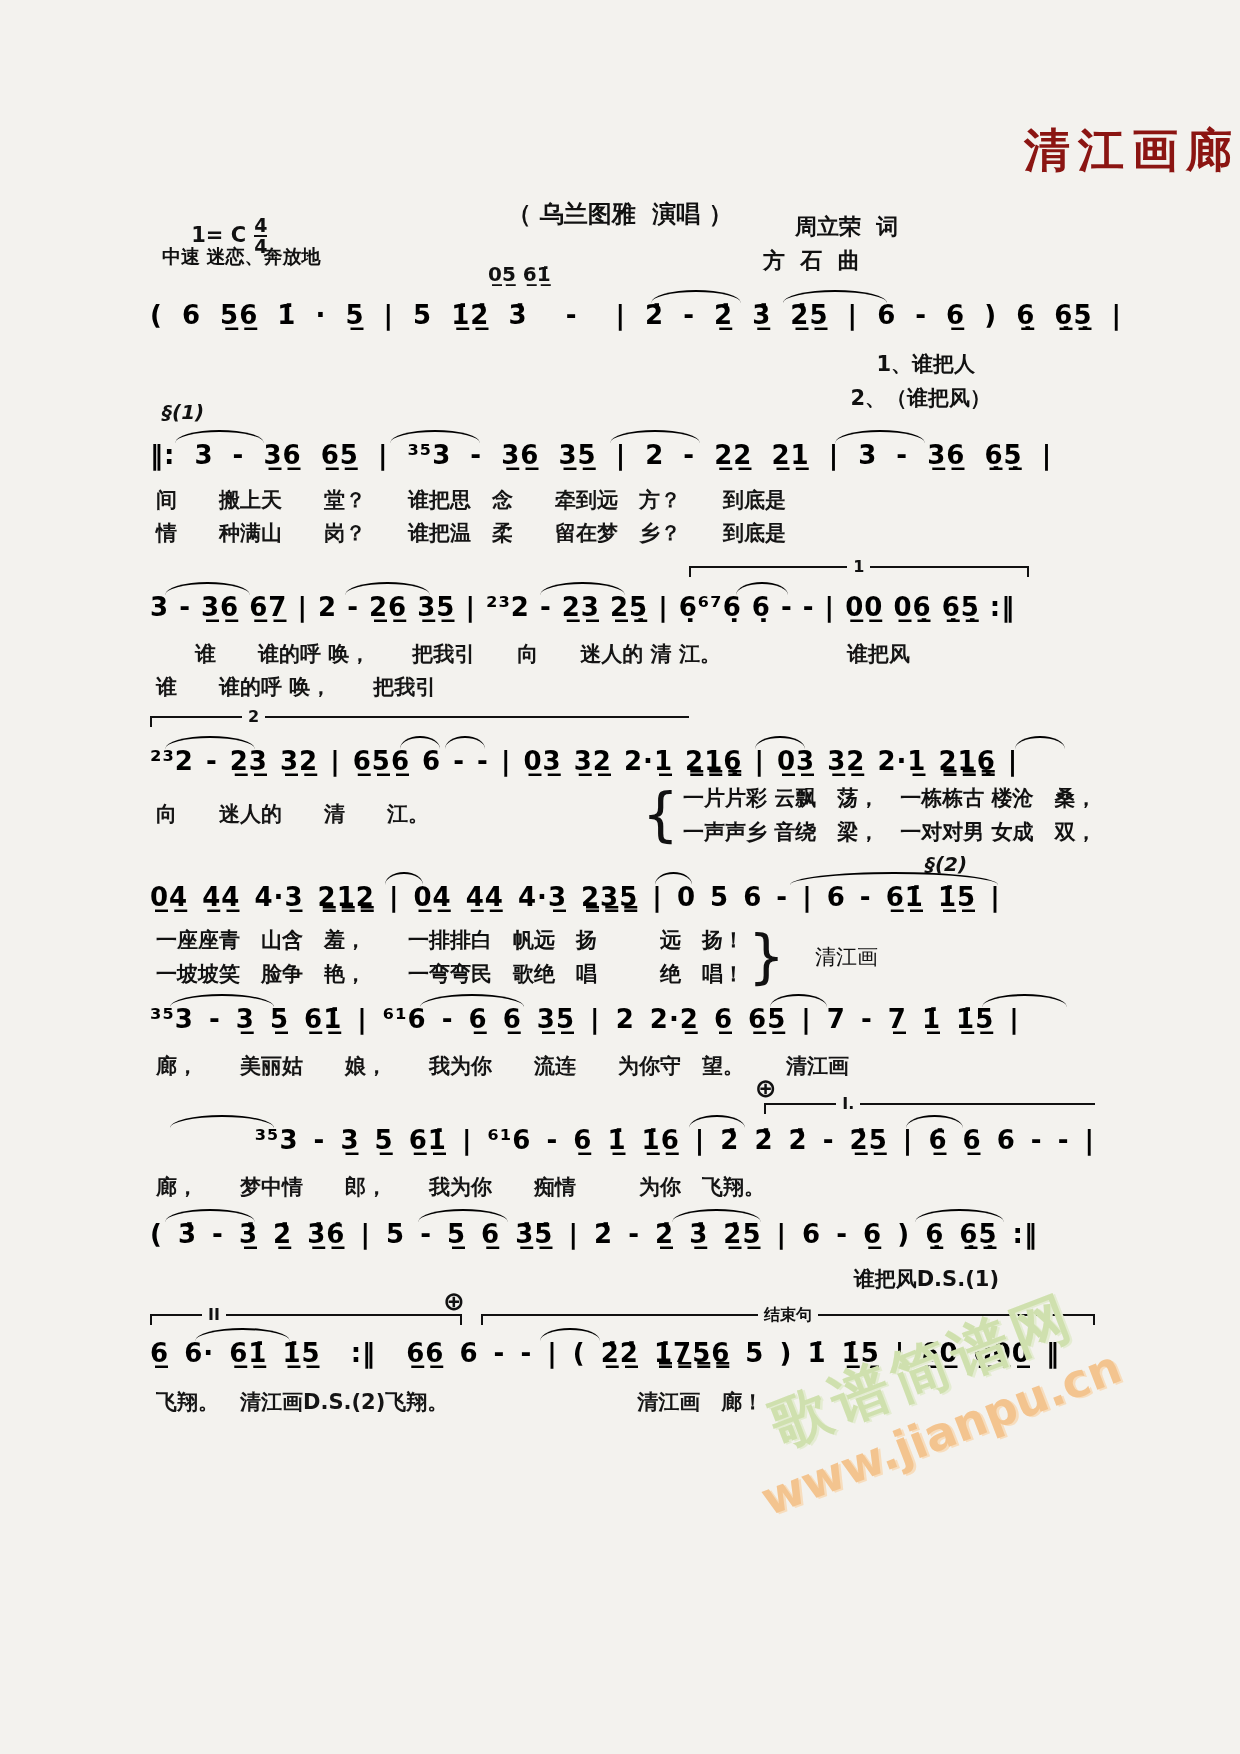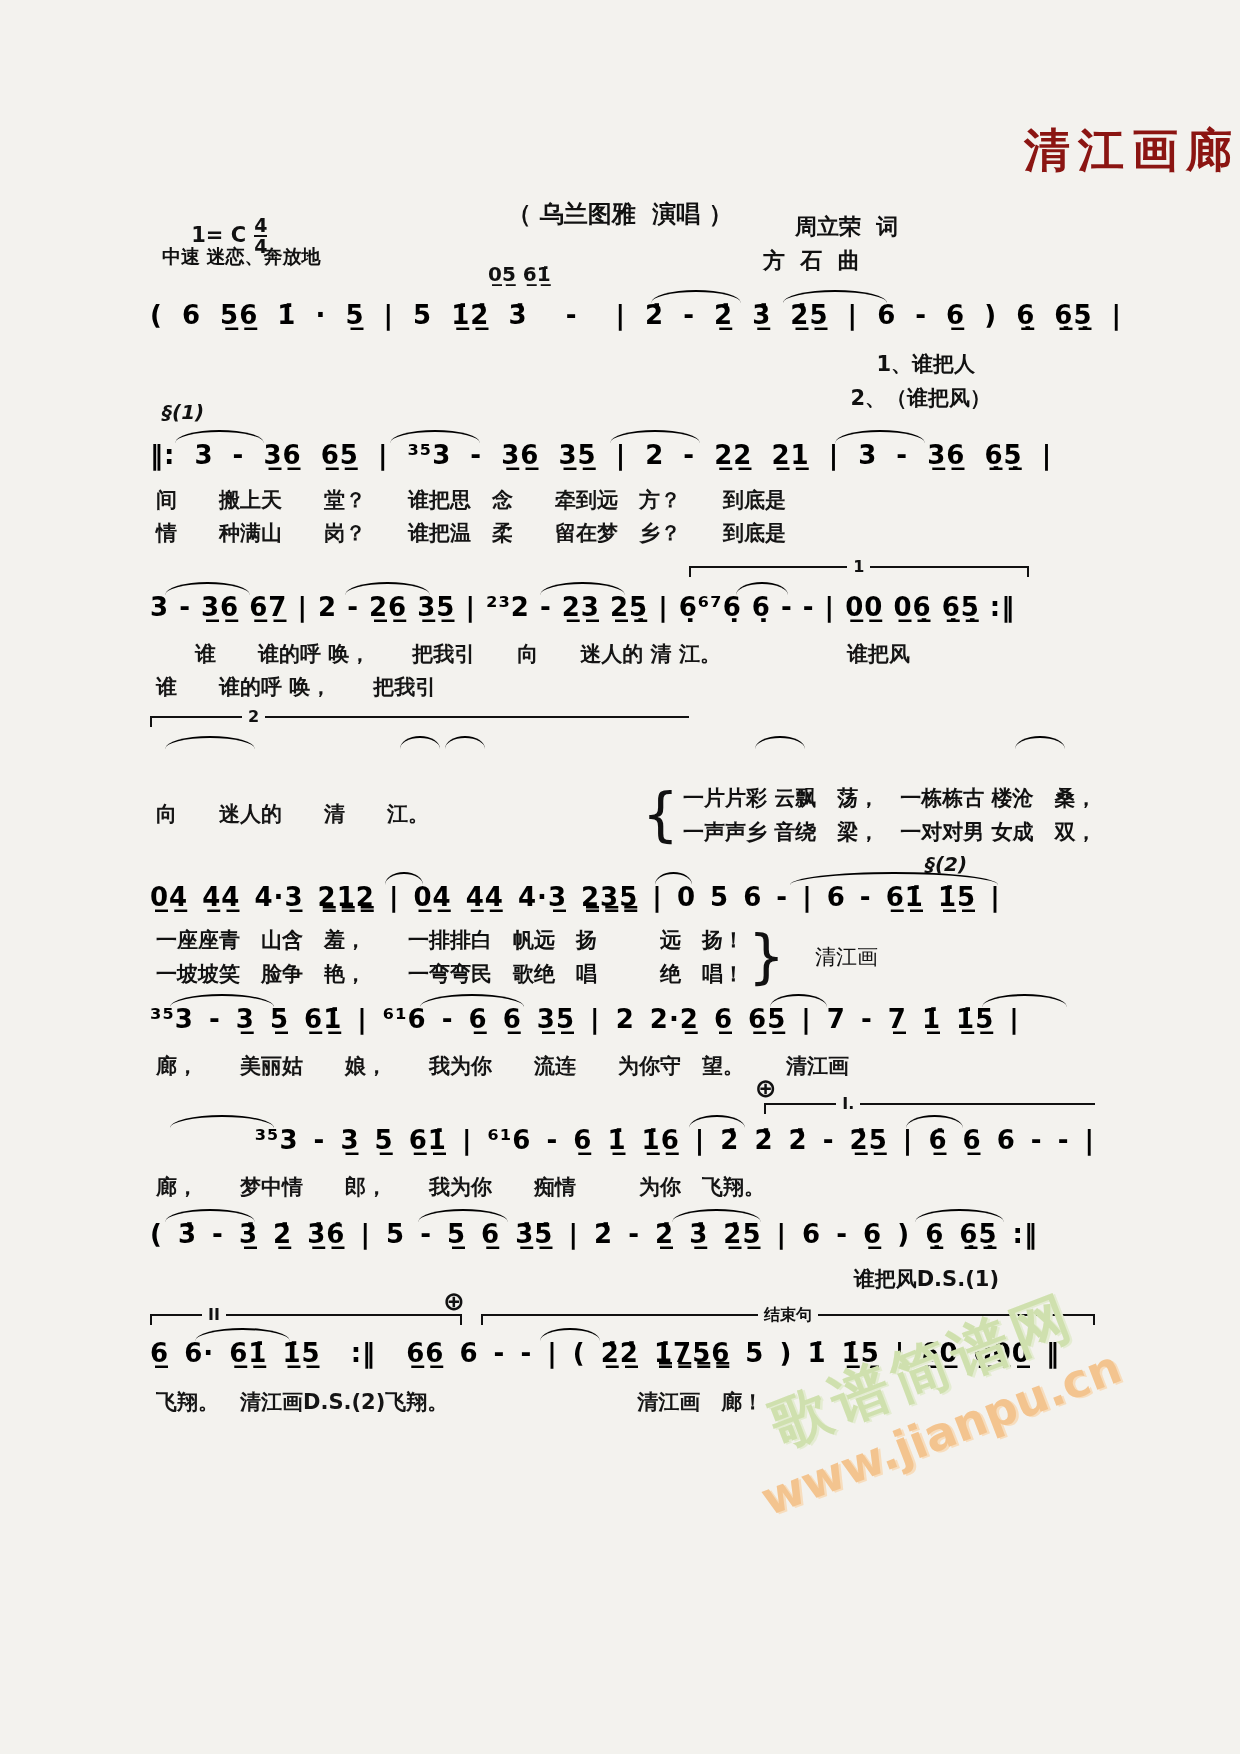--- a/index.html
+++ b/index.html
@@ -103,20 +103,21 @@
       <i class="vtick"></i>
         <span class="vline" style="max-width:90px;"></span>
         <span class="vlabel">2</span>
         <span class="vline"></span>
     </div>
     <div class="slur" style="top:28px;left:1.6%;width:9.5%;"></div>
     <div class="slur" style="top:28px;left:26.5%;width:4.2%;"></div>
     <div class="slur" style="top:28px;left:31.2%;width:4.2%;"></div>
     <div class="slur" style="top:28px;left:64%;width:5.3%;"></div>
     <div class="slur" style="top:28px;left:91.5%;width:5.3%;"></div>
+    <div class="notes" style="top:38px;word-spacing:2px;">²³2 - 2̲3̲ 3̲2̲ | 6̲5̲6̲ 6 - - | 0̲3̲ 3̲2̲ 2·1̲ 2̳1̳6̳̣ | 0̲3̲ 3̲2̲ 2·1̲ 2̳1̳6̳̣ |</div>
     <div class="lyric" style="top:92px;left:6px;">向　　迷人的　　清　　江。</div>
     <div class="bracegrp" style="top:76px;left:488px;">
       <span class="brace">{</span>
       <div class="bcol">
         <span class="lyr">一片片彩 云飘　荡，　一栋栋古 楼沧　桑，</span>
         <span class="lyr">一声声乡 音绕　梁，　一对对男 女成　双，</span>
       </div>
     </div>
   </div>
 

